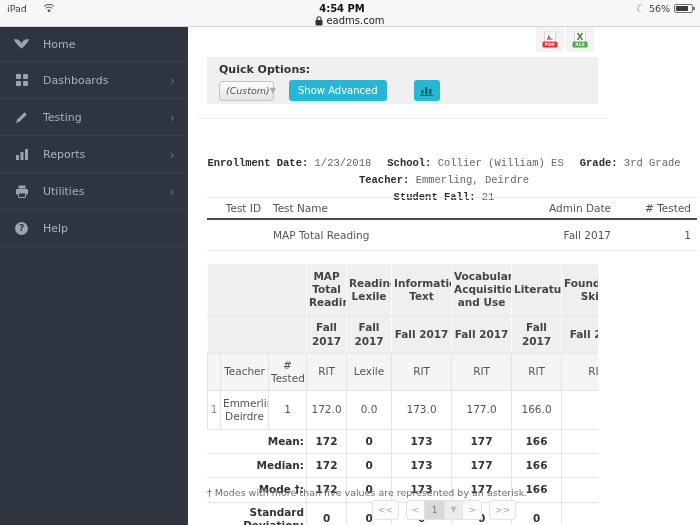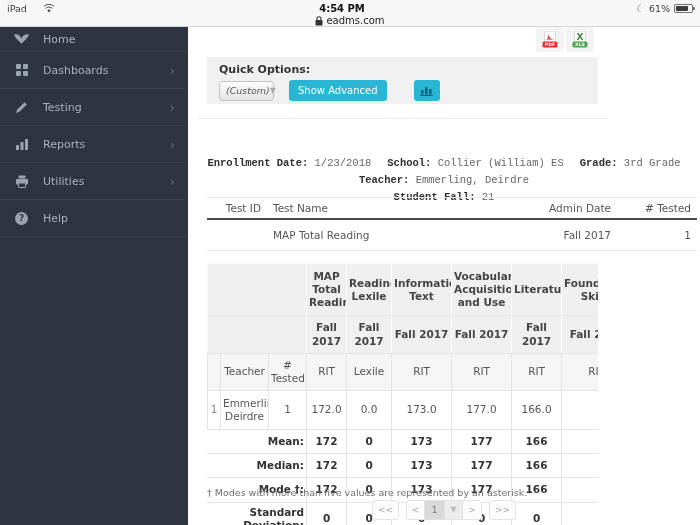--- a/index.html
+++ b/index.html
@@ -19,21 +19,21 @@
   .sb-row2 { height:11px; display:flex; align-items:center; justify-content:center; gap:3px; font-size:10px; color:#222; }
 
   
   .app { display:flex; height:498px; }
   .sidebar { width:188px; background:#2e3541; flex:none; }
   .main { position:relative; width:512px; background:#fff; overflow:hidden; }
 
   
   .nav-item { height:37px; display:flex; align-items:center; padding:0 13px; border-bottom:1px solid #3a4150;
     color:#a9b0bc; font-size:11px; cursor:pointer; }
-  .nav-item:first-child { height:25px; }
+  .nav-item:first-child { height:35px; }
   .nav-item .ic { width:17px; height:14px; margin-right:13px; display:flex; align-items:center; justify-content:center; flex:none; }
   .nav-item .lbl { flex:1; }
   .nav-item .chev { color:#667083; font-size:13px; line-height:1; }
   .help-circle { width:13px; height:13px; border-radius:50%; background:#9aa3b0; color:#2e3541;
     font-size:9px; font-weight:bold; display:flex; align-items:center; justify-content:center; }
 
   
   .export-group { position:absolute; left:348px; top:0; display:flex; gap:2px; }
   .export-btn { width:28px; height:25px; background:#f3f3f3; border:none; border-radius:3px;
     display:flex; align-items:center; justify-content:center; cursor:pointer; }
@@ -103,21 +103,21 @@
       <span>iPad</span>
       <svg width="12" height="9" viewBox="0 0 13 10">
         <path d="M6.5 9.4 L8.4 7 A3 3 0 0 0 4.6 7 Z" fill="#4a4a4a"></path>
         <path d="M2.8 4.9 A5.3 5.3 0 0 1 10.2 4.9" stroke="#4a4a4a" fill="none" stroke-width="1.1"></path>
         <path d="M.9 2.6 A8 8 0 0 1 12.1 2.6" stroke="#4a4a4a" fill="none" stroke-width="1.1"></path>
       </svg>
     </div>
     <div class="sb-time">4:54 PM</div>
     <div class="sb-right">
       <span class="moon">☾</span>
-      <span>61%</span>
+      <span>56%</span>
       <span class="battery">
           <span class="fill"></span>
           <span class="nub"></span>
         </span>
     </div>
   </div>
   <div class="sb-row2">
     <svg width="8" height="10" viewBox="0 0 8 10">
       <rect x="0.5" y="4" width="7" height="5.5" rx="1" fill="#333"></rect>
       <path d="M2 4.2 V2.8 a2 2 0 0 1 4 0 V4.2" stroke="#333" fill="none" stroke-width="1.1"></path>

